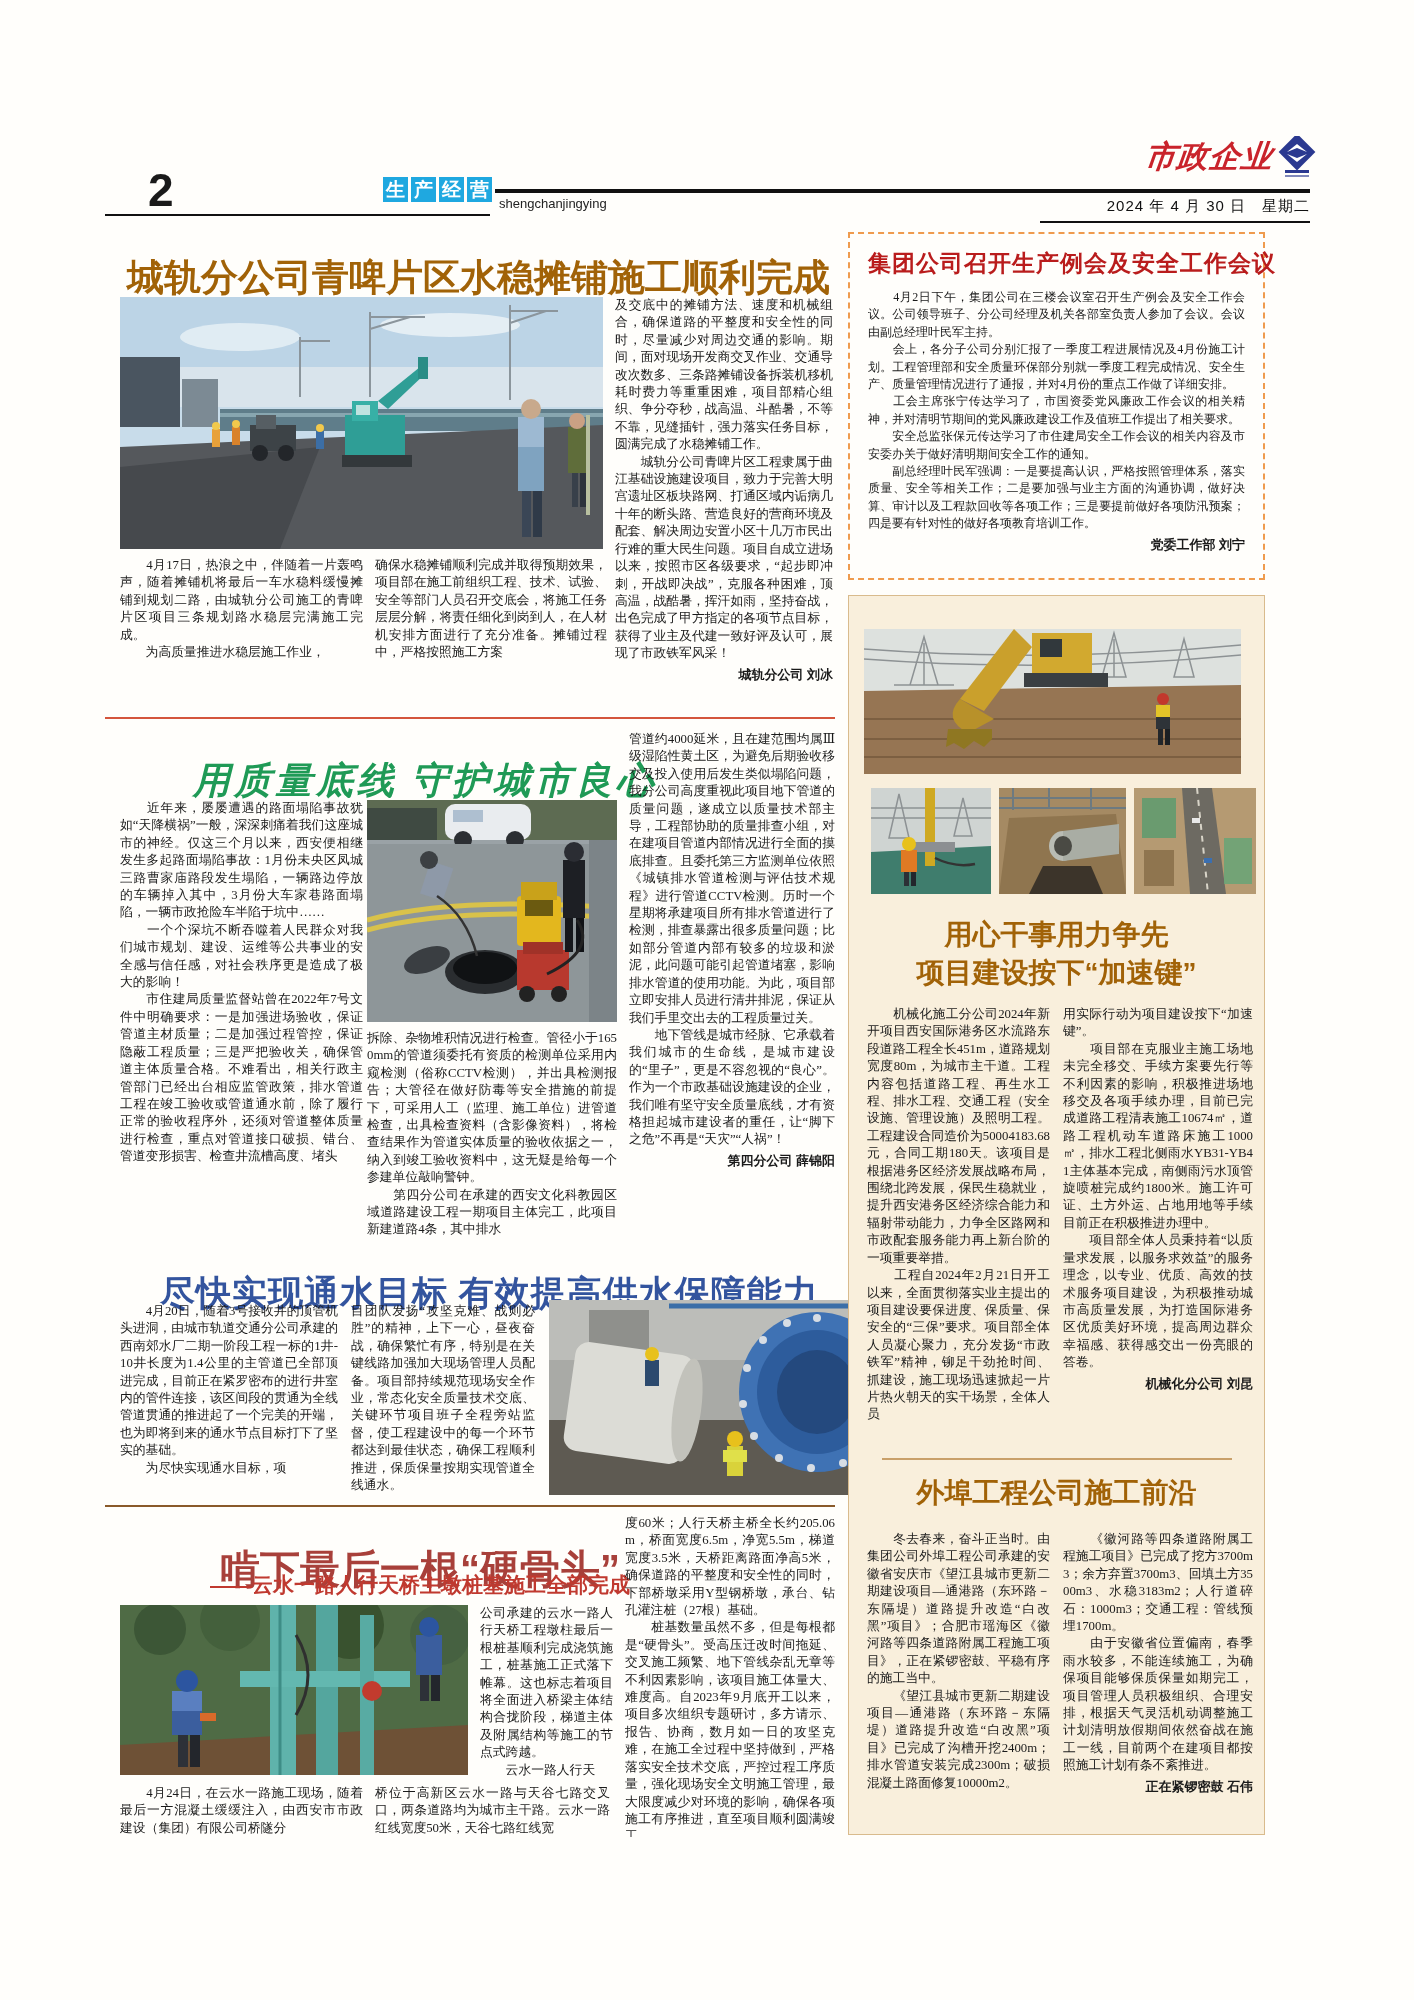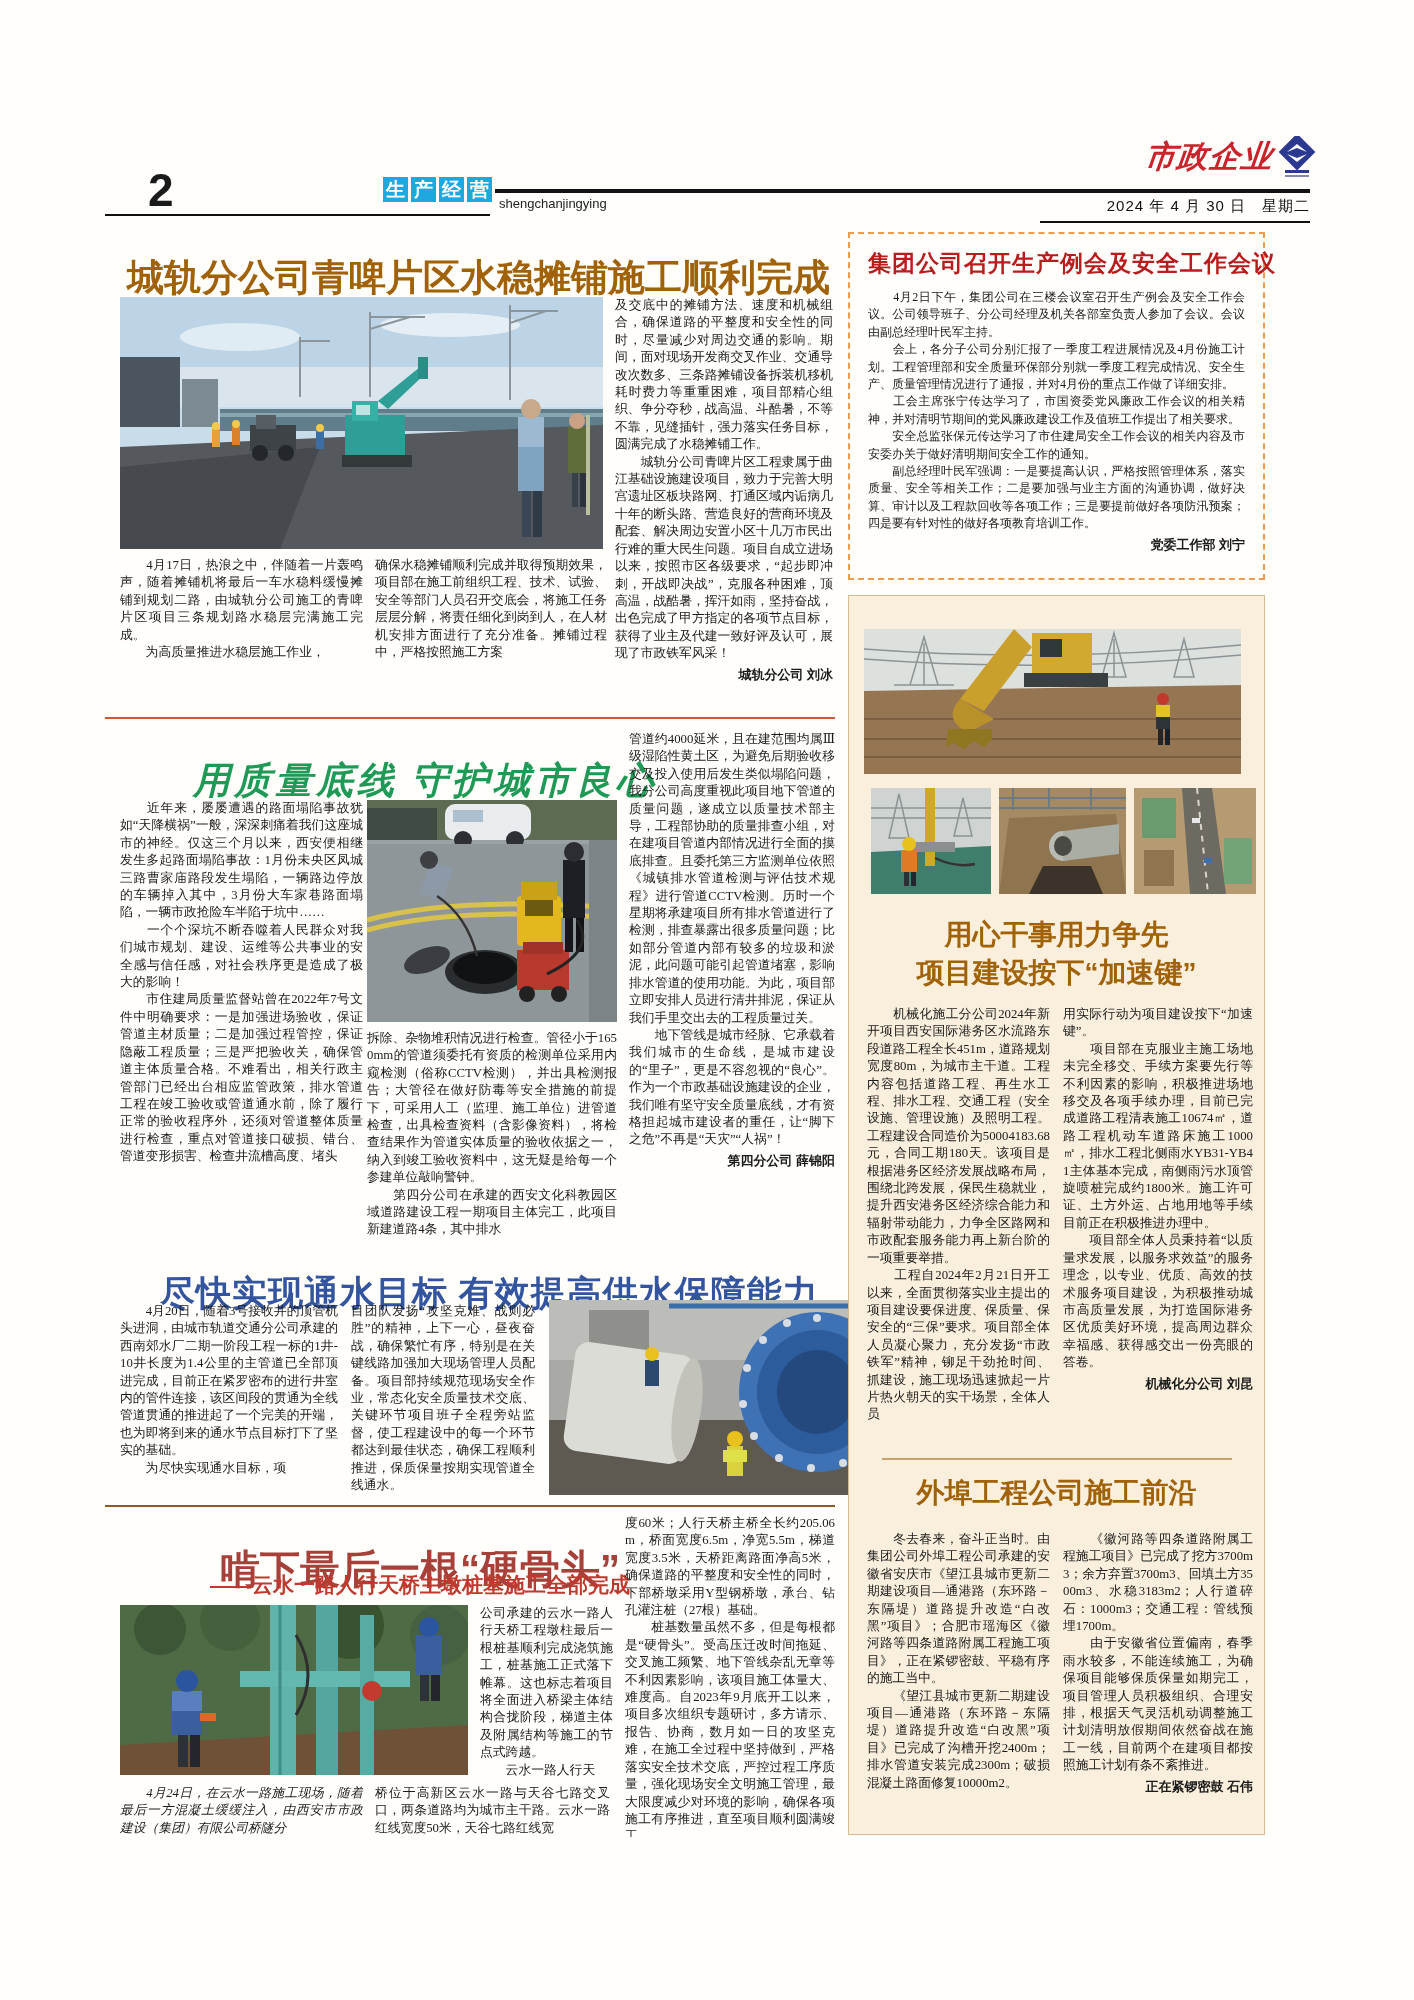--- a/index.html
+++ b/index.html
@@ -303,21 +303,21 @@
         <p>公司承建的云水一路人行天桥工程墩柱最后一根桩基顺利完成浇筑施工，桩基施工正式落下帷幕。这也标志着项目将全面进入桥梁主体结构合拢阶段，梯道主体及附属结构等施工的节点式跨越。</p>
         <p>　　云水一路人行天</p>
       </div>
     <div class="col" style="left:520px;top:10px;width:210px;height:322px;">
       <div>
           <p>度60米；人行天桥主桥全长约205.06m，桥面宽度6.5m，净宽5.5m，梯道宽度3.5米，天桥距离路面净高5米，确保道路的平整度和安全性的同时，下部桥墩采用Y型钢桥墩，承台、钻孔灌注桩（27根）基础。</p>
           <p>　　桩基数量虽然不多，但是每根都是“硬骨头”。受高压迁改时间拖延、交叉施工频繁、地下管线杂乱无章等不利因素影响，该项目施工体量大、难度高。自2023年9月底开工以来，项目多次组织专题研讨，多方请示、报告、协商，数月如一日的攻坚克难，在施工全过程中坚持做到，严格落实安全技术交底，严控过程工序质量，强化现场安全文明施工管理，最大限度减少对环境的影响，确保各项施工有序推进，直至项目顺利圆满竣工。</p>
         </div>
 
     </div>
-    <div class="col" style="left:15px;top:280px;width:243px;height:55px;font-style:italic;">
+    <div class="col" style="left:15px;top:280px;width:243px;height:55px;">
         <p>　　4月24日，在云水一路施工现场，随着最后一方混凝土缓缓注入，由西安市市政建设（集团）有限公司桥隧分</p>
       </div>
     <div class="col" style="left:270px;top:280px;width:235px;height:55px;">
         <p>桥位于高新区云水一路与天谷七路交叉口，两条道路均为城市主干路。云水一路红线宽度50米，天谷七路红线宽</p>
       </div>
   </div>
 
   <div id="box1">
     <h2>集团公司召开生产例会及安全工作会议</h2>
     <div class="body">

